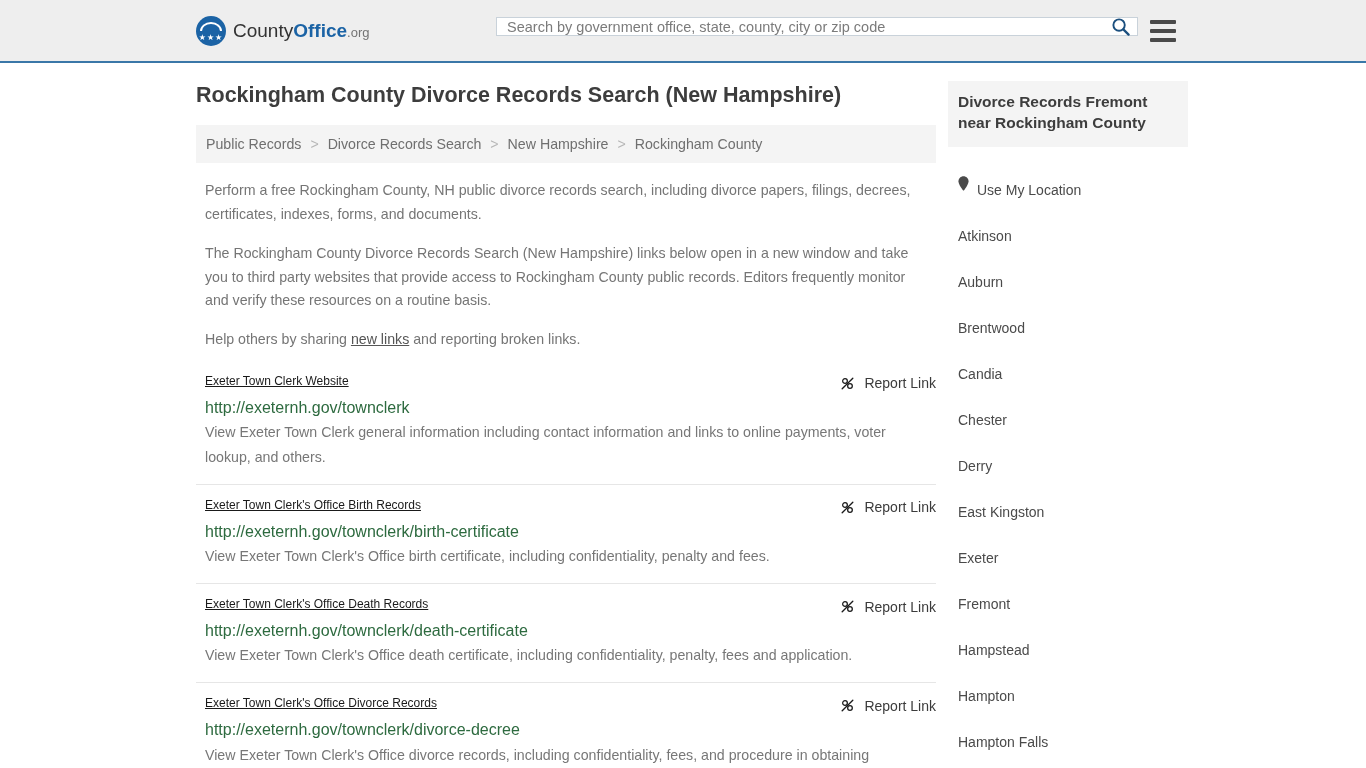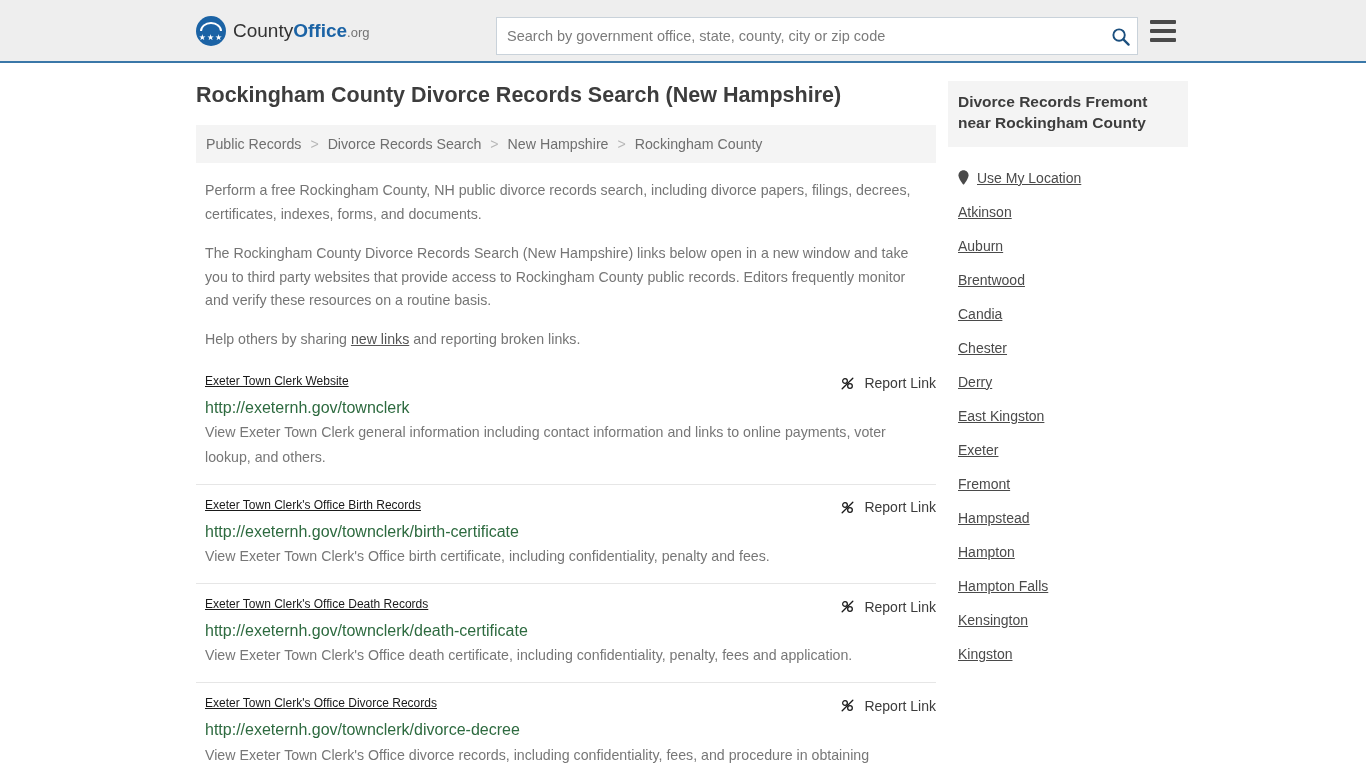--- a/index.html
+++ b/index.html
@@ -60,21 +60,21 @@
   }
   .logo-text .bold-blue { color: #1b63a5; font-weight: 700; }
   .logo-text .plain-bold { font-weight: 400; color: #333; }
   .logo-text .org { font-size: 13px; color: #737373; }
 
   .search-wrap {
     position: absolute;
     left: 496px;
     top: 17px;
     width: 642px;
-    height: 38px;
+    height: 19px;
     background: #ffffff;
     border: 1px solid #c9d2da;
     display: flex;
     align-items: center;
   }
   .search-input {
     flex: 1 1 auto;
     border: none;
     outline: none;
     height: 100%;
@@ -215,22 +215,22 @@
   .side-list { margin-top: 14px; }
   .side-item {
     padding: 9px 0 9px 10px;
     font-size: 14px;
     display: flex;
     align-items: center;
     gap: 8px;
   }
   .side-item a {
     color: #4a4a4a;
-    text-decoration: underline;
     cursor: pointer;
+    margin-top: 12px;
   }
   .pin-icon {
     width: 11px; height: 15px;
     flex: 0 0 auto;
     display: inline-block;
   }
 </style>
 </head>
 <body>
 

